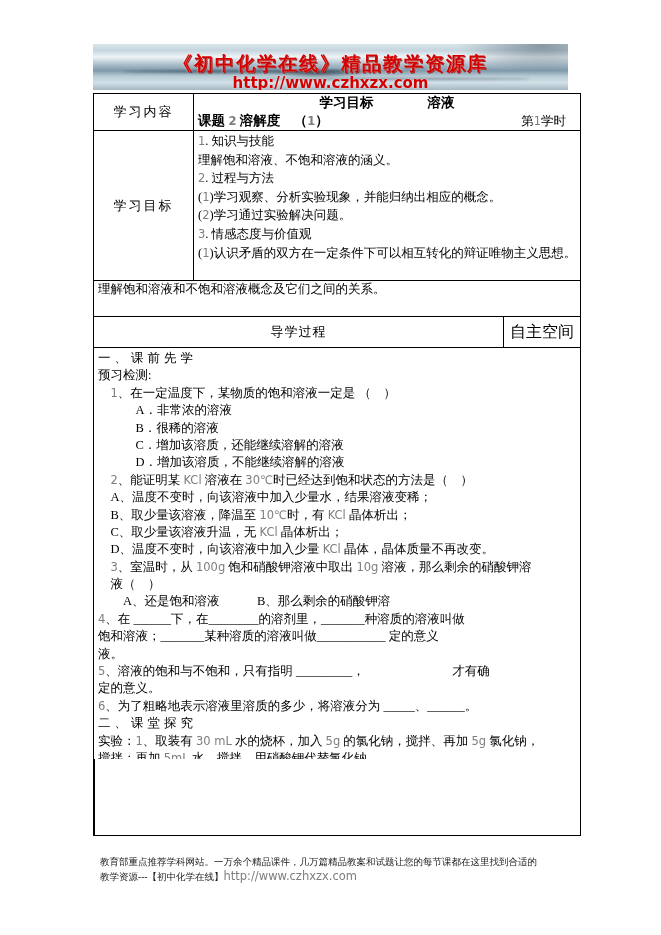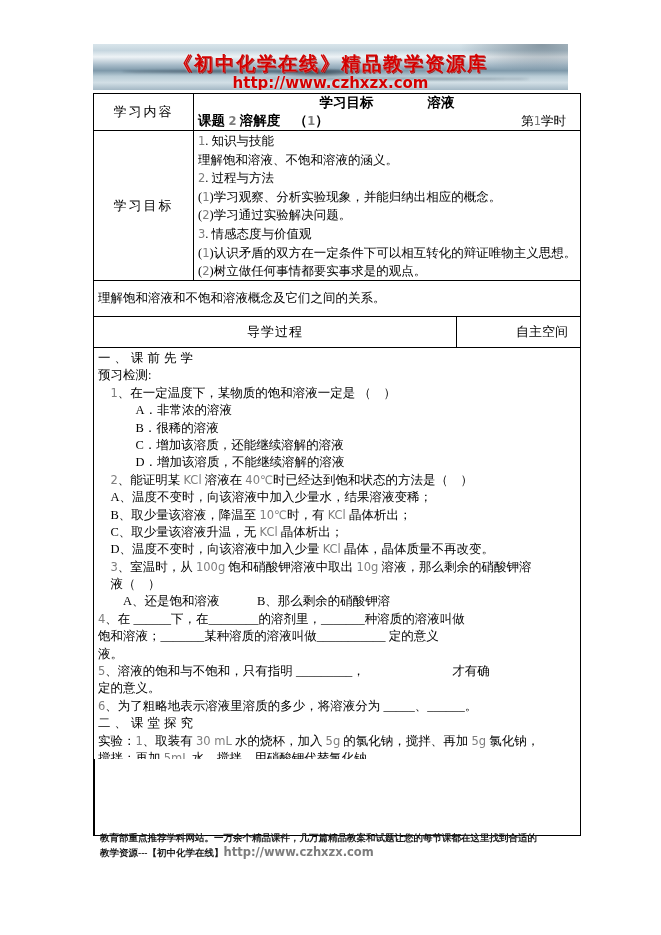--- a/index.html
+++ b/index.html
@@ -35,33 +35,33 @@
   .content-cell{flex:1;min-width:0;overflow:hidden;}
   .r1{height:36px;}
   .r1 .unit-line{font-weight:bold;font-size:13.5px;text-align:center;height:17px;line-height:18px;white-space:pre;}
   .r1 .lesson-line{display:flex;justify-content:space-between;align-items:flex-end;height:19px;line-height:18px;}
   .r1 .lesson-title{font-weight:bold;font-size:13.5px;padding-left:4px;white-space:pre;}
   .r1 .period{font-size:12.5px;padding-right:14px;}
   .r2{height:149px;}
   .r2 .content-cell{padding:1px 4px;}
   .obj-line{height:18.6px;line-height:18.6px;font-size:12.5px;white-space:pre;overflow:hidden;}
   .r3{height:35px;}
-  .r3 .content-cell{display:flex;align-items:center;padding:0 4px;font-size:12.5px;}
+  .r3 .content-cell{display:flex;align-items:flex-start;padding:0 4px;font-size:12.5px;}
   .r4{height:30px;}
   .proc-cell{flex:1;display:flex;align-items:center;justify-content:center;font-size:13px;letter-spacing:1px;}
-  .side-cell{flex:0 0 76px;width:76px;border-left:1px solid #000;display:flex;align-items:center;justify-content:center;font-size:13px;padding-left:47px;}
+  .side-cell{flex:0 0 76px;width:76px;border-left:1px solid #000;display:flex;align-items:center;justify-content:center;font-size:16px;}
   .r5{height:487px;flex-direction:column;}
   .r5 .main-cell{flex:1;min-width:0;padding:2px 2px 0 4px;overflow:hidden;}
   .r5 .side-body{flex:0 0 76px;width:76px;border-left:1px solid #000;}
   .main-line{height:17.4px;line-height:17.4px;font-size:12.5px;white-space:pre;overflow:hidden;}
   .main-line.h{letter-spacing:4px;}
   .lat{color:#7d7d7d;font-family:"DejaVu Sans",sans-serif;font-size:11.5px;}
   
-  .footer{position:absolute;left:100px;top:832px;width:465px;font-size:9.5px;
-    font-weight:bold;line-height:13.5px;color:#1a1a1a;}
+  .footer{position:absolute;left:100px;top:856px;width:465px;font-size:9.5px;
+    font-weight:normal;line-height:13.5px;color:#1a1a1a;}
   .footer .f-line{white-space:pre-wrap;}
 </style>
 </head>
 <body>
 
 <div class="page">
 
   <div class="banner">
     <div class="mountain"></div>
     <div class="island"></div>
@@ -89,21 +89,20 @@
     <div class="trow r2">
       <div class="label-cell">学习目标</div>
       <div class="content-cell">
           <div class="obj-line gz"><span class="lat">1</span>. 知识与技能</div>
           <div class="obj-line gz">理解饱和溶液、不饱和溶液的涵义。</div>
           <div class="obj-line gz"><span class="lat">2</span>. 过程与方法</div>
           <div class="obj-line gz">(<span class="lat">1</span>)学习观察、分析实验现象，并能归纳出相应的概念。</div>
           <div class="obj-line gz">(<span class="lat">2</span>)学习通过实验解决问题。</div>
           <div class="obj-line gz"><span class="lat">3</span>. 情感态度与价值观</div>
           <div class="obj-line gz">(<span class="lat">1</span>)认识矛盾的双方在一定条件下可以相互转化的辩证唯物主义思想。</div>
-          <div class="obj-line gz">(<span class="lat">2</span>)树立做任何事情都要实事求是的观点。</div>
         </div>
     </div>
 
     <div class="trow r3">
       <div class="content-cell">
         <span class="gz">理解饱和溶液和不饱和溶液概念及它们之间的关系。</span>
       </div>
     </div>
 
     <div class="trow r4">
@@ -113,21 +112,21 @@
 
     <div class="trow r5">
       <div class="main-cell">
           <div class="main-line gz h">一、课前先学</div>
           <div class="main-line gz">预习检测:</div>
           <div class="main-line gz">　<span class="lat">1</span>、在一定温度下，某物质的饱和溶液一定是 （　）</div>
           <div class="main-line gz">　　　A．非常浓的溶液</div>
           <div class="main-line gz">　　　B．很稀的溶液</div>
           <div class="main-line gz">　　　C．增加该溶质，还能继续溶解的溶液</div>
           <div class="main-line gz">　　　D．增加该溶质，不能继续溶解的溶液</div>
-          <div class="main-line gz">　<span class="lat">2</span>、能证明某 <span class="lat">KCl</span> 溶液在 <span class="lat">40℃</span>时已经达到饱和状态的方法是（　）</div>
+          <div class="main-line gz">　<span class="lat">2</span>、能证明某 <span class="lat">KCl</span> 溶液在 <span class="lat">30℃</span>时已经达到饱和状态的方法是（　）</div>
           <div class="main-line gz">　A、温度不变时，向该溶液中加入少量水，结果溶液变稀；</div>
           <div class="main-line gz">　B、取少量该溶液，降温至 <span class="lat">10℃</span>时，有 <span class="lat">KCl</span> 晶体析出；</div>
           <div class="main-line gz">　C、取少量该溶液升温，无 <span class="lat">KCl</span> 晶体析出；</div>
           <div class="main-line gz">　D、温度不变时，向该溶液中加入少量 <span class="lat">KCl</span> 晶体，晶体质量不再改变。</div>
           <div class="main-line gz">　<span class="lat">3</span>、室温时，从 <span class="lat">100g</span> 饱和硝酸钾溶液中取出 <span class="lat">10g</span> 溶液，那么剩余的硝酸钾溶</div>
           <div class="main-line gz">　液（　）</div>
           <div class="main-line gz">　　A、还是饱和溶液　　　B、那么剩余的硝酸钾溶</div>
           <div class="main-line gz"><span class="lat">4</span>、在 ______下，在________的溶剂里，_______种溶质的溶液叫做</div>
           <div class="main-line gz">饱和溶液；_______某种溶质的溶液叫做___________ 定的意义</div>
           <div class="main-line gz">液。</div>

